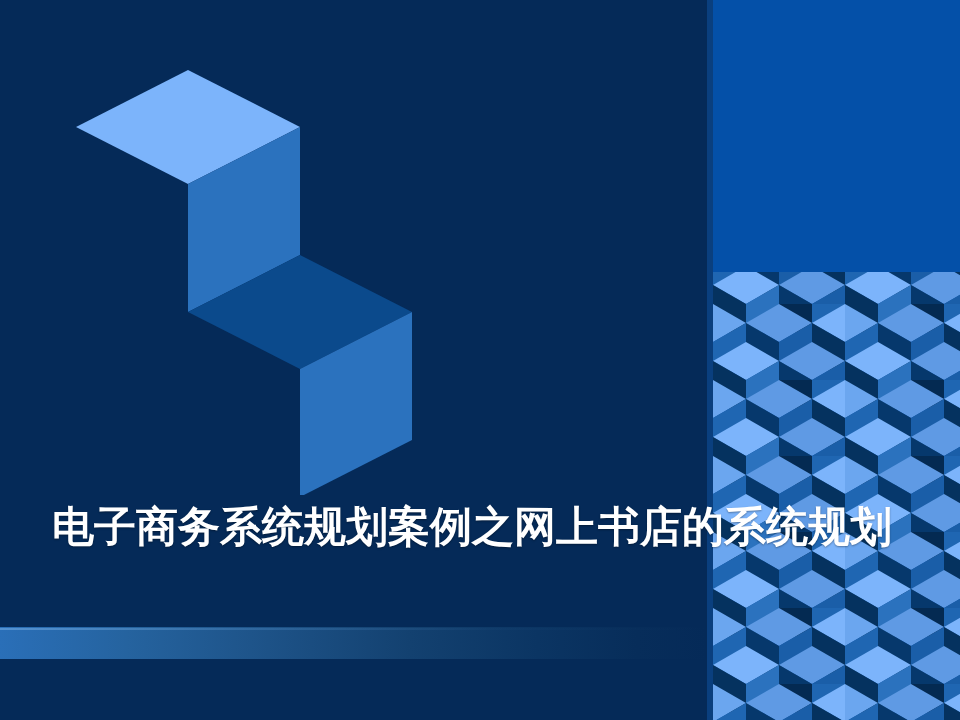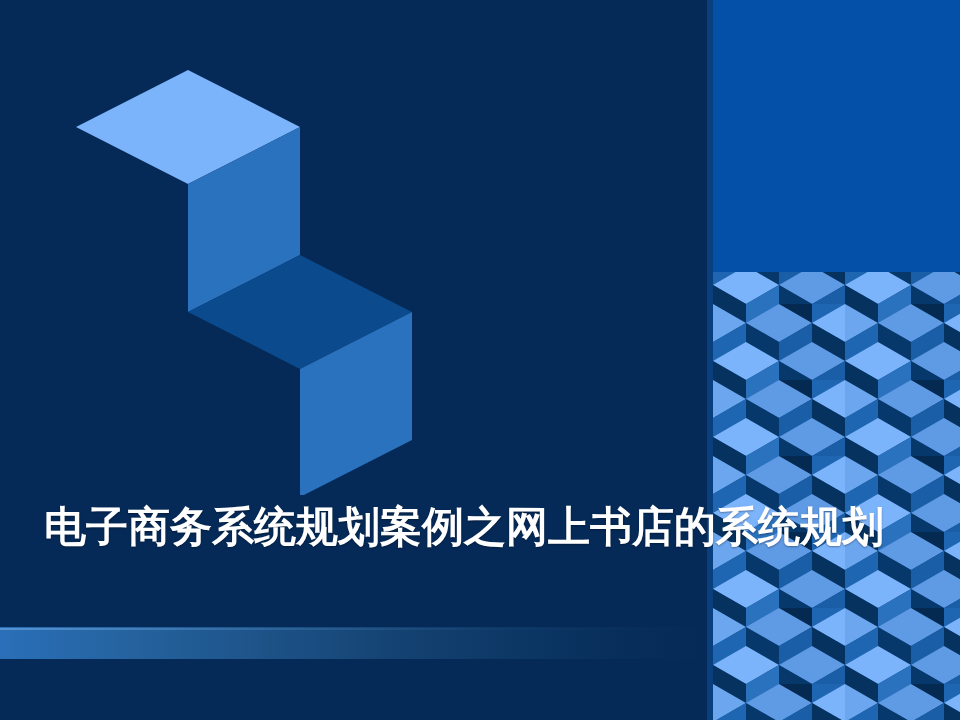--- a/index.html
+++ b/index.html
@@ -92,21 +92,21 @@
     background: linear-gradient(to right,
                 rgba(120,175,230,0.55) 0%,
                 rgba(90,150,210,0.30) 35%,
                 rgba(60,110,170,0.05) 70%,
                 rgba(5,42,88,0) 100%);
   }
 
   
   .slide-title {
     position: absolute;
-    left: 44px;
+    left: 52px;
     top: 500px;
     width: 870px;
     color: #ffffff;
     font-size: 42px;
     font-weight: bold;
     line-height: 54px;
     letter-spacing: 0px;
     white-space: nowrap;
     text-shadow: 0 1px 2px rgba(0,0,0,0.35);
   }

